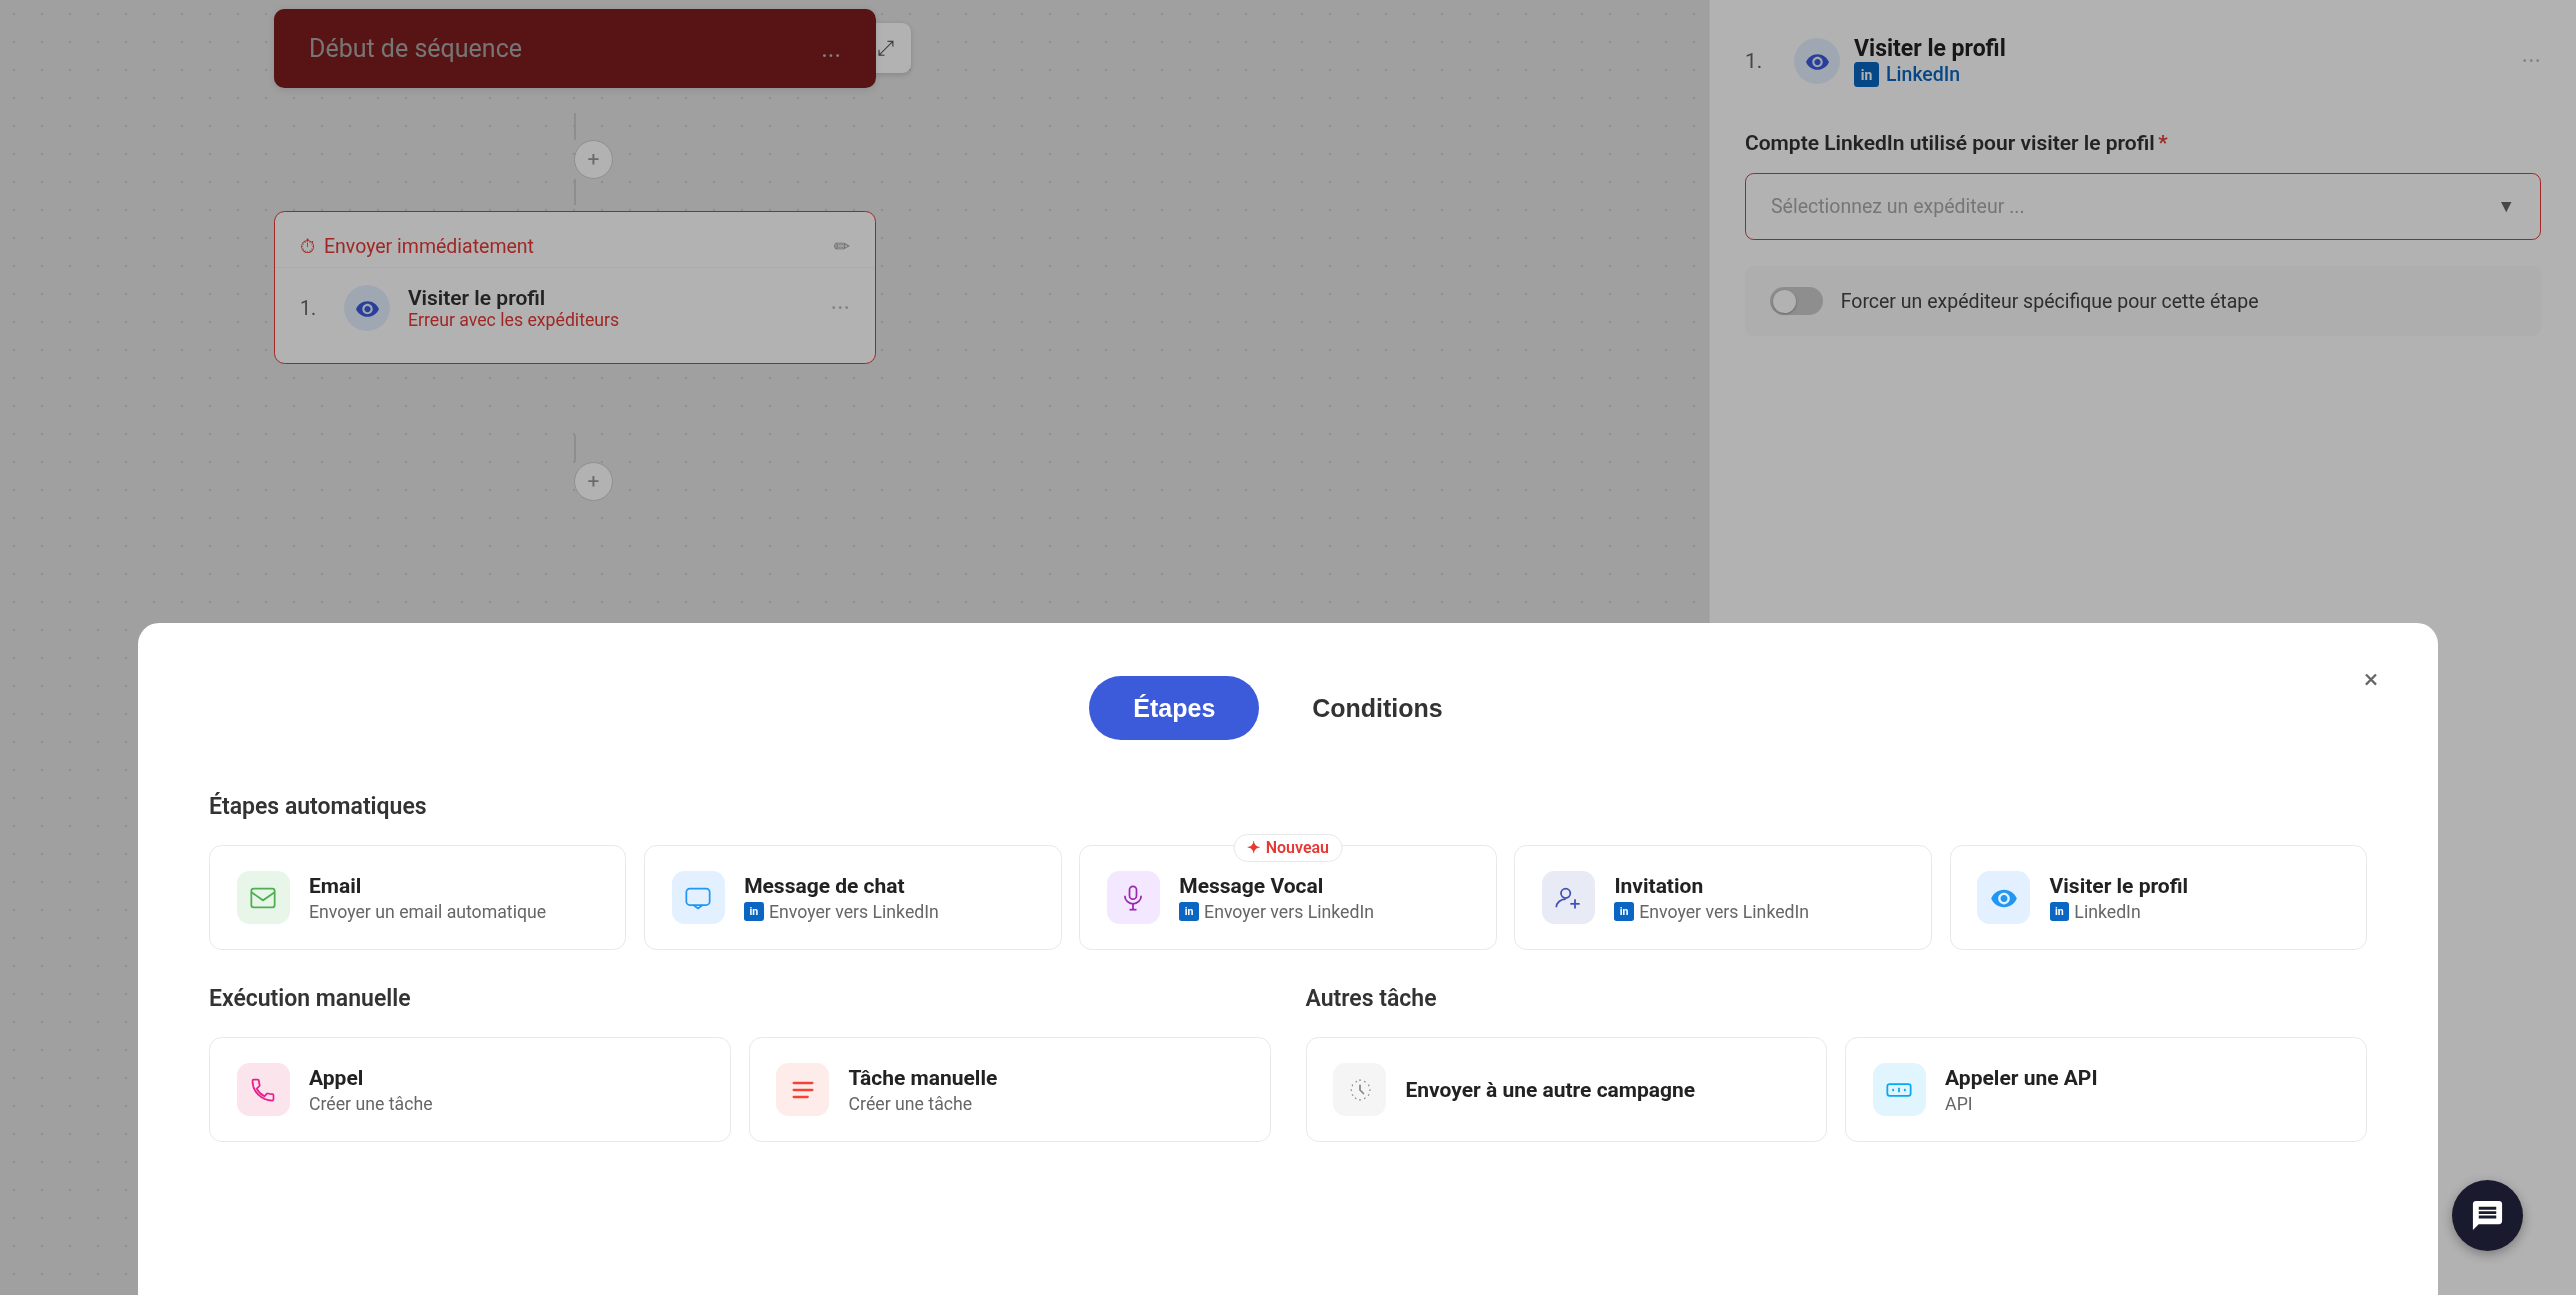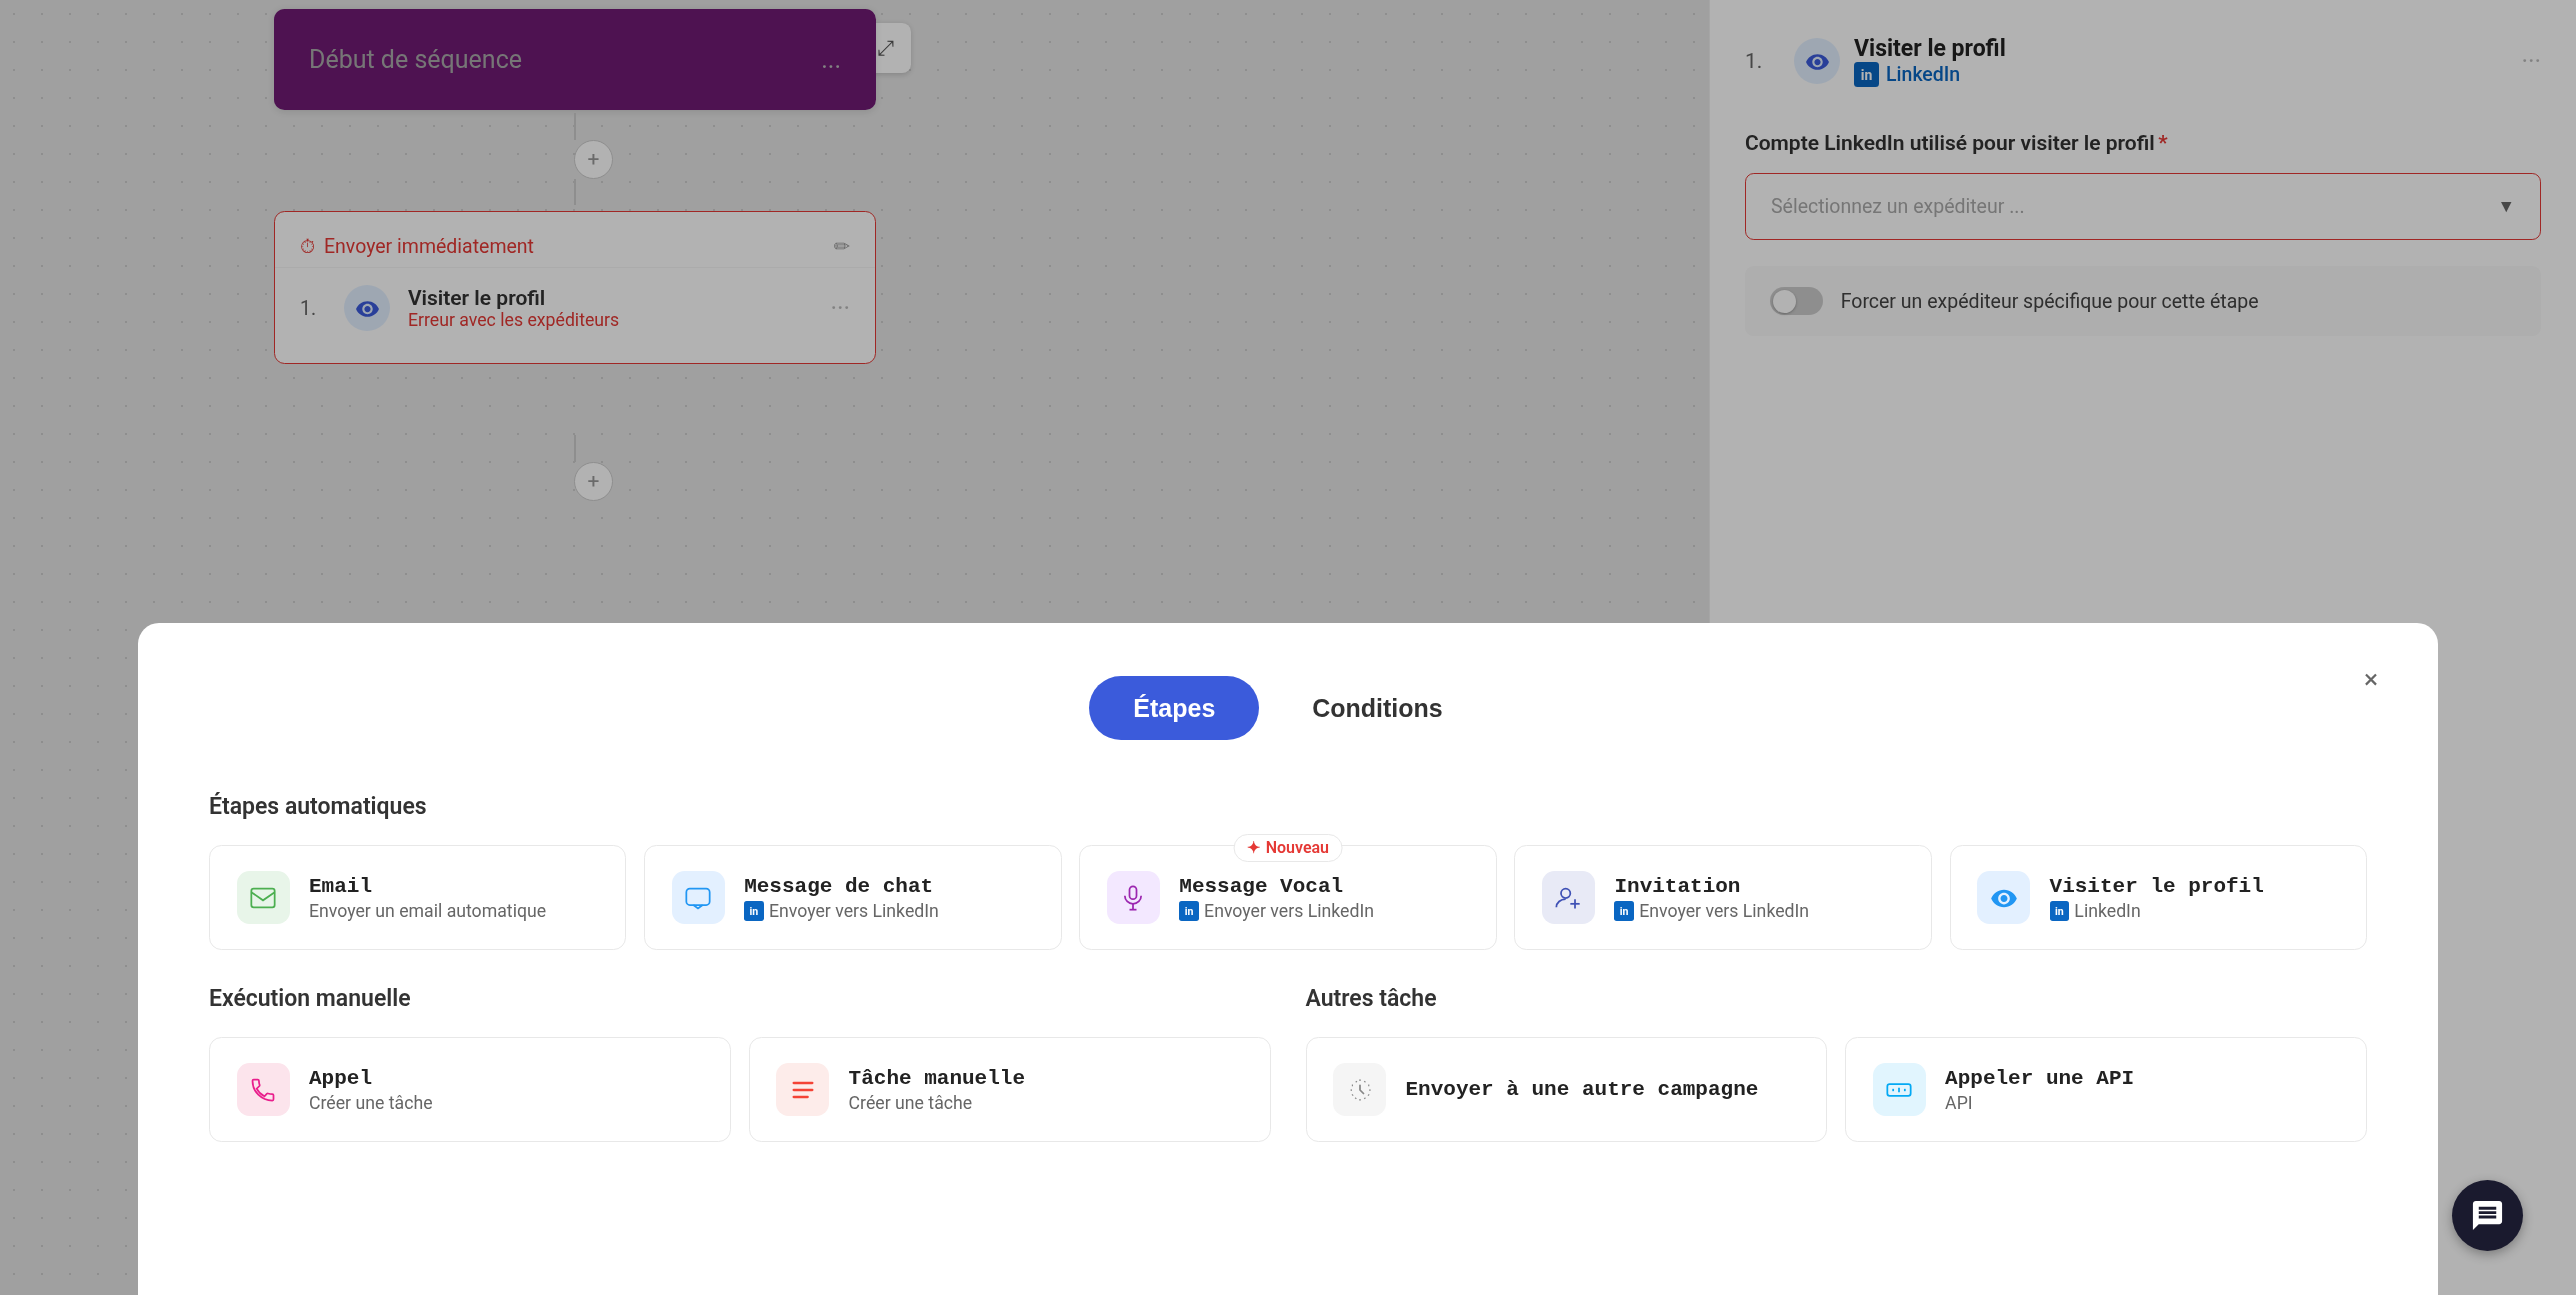--- a/index.html
+++ b/index.html
@@ -20,23 +20,23 @@
       background: #e5e5e5;
       background-image: radial-gradient(circle, #ccc 0.9px, transparent 0.9px);
       background-size: 28px 28px;
     }
 
     
     .sequence-card {
       position: absolute;
       top: 8.8px;
       left: 274px;
-      background: #701a75;
+      background: #7f1d1d;
       border-radius: 10.6px;
-      padding: 36px 35px;
+      padding: 25px 35px;
       display: flex;
       align-items: center;
       justify-content: space-between;
       width: 602px;
       box-shadow: 0 1.8px 7px rgba(0,0,0,0.1);
     }
     .sequence-card-title {
       color: #aaa;
       font-size: 25px;
     }
@@ -353,21 +353,20 @@
     .card-icon-wrap.purple { background: #f3e8ff; }
     .card-icon-wrap.indigo { background: #e8eaf6; }
     .card-icon-wrap.pink { background: #fce4ec; }
     .card-icon-wrap.salmon { background: #fdecea; }
     .card-icon-wrap.light-blue { background: #e1f5fe; }
     .card-icon-wrap.hand { background: #f5f5f5; }
     .card-text-main {
       font-size: 21px;
       font-weight: 700;
       color: #222;
-      font-family: Liberation Mono, monospace;
     }
     .card-text-sub {
       font-size: 17.7px;
       color: #666;
       display: flex;
       align-items: center;
       gap: 5.3px;
       margin-top: 3.5px;
       text-align: center;
     }

